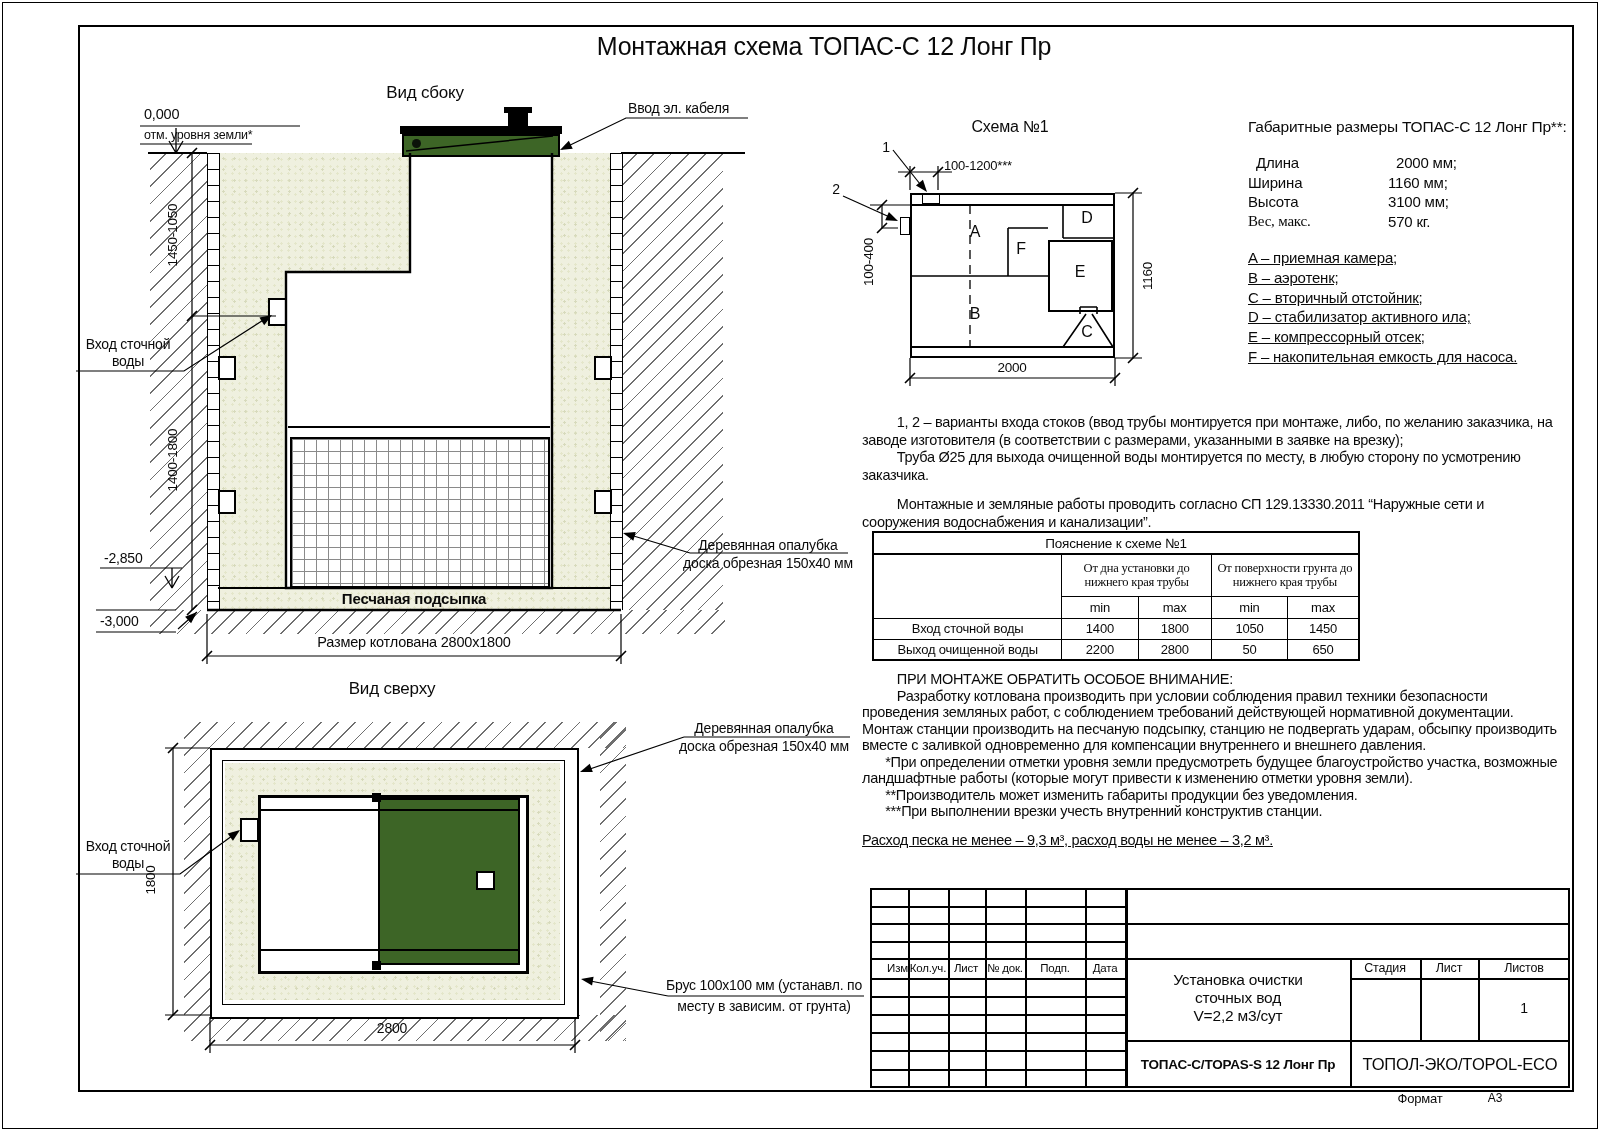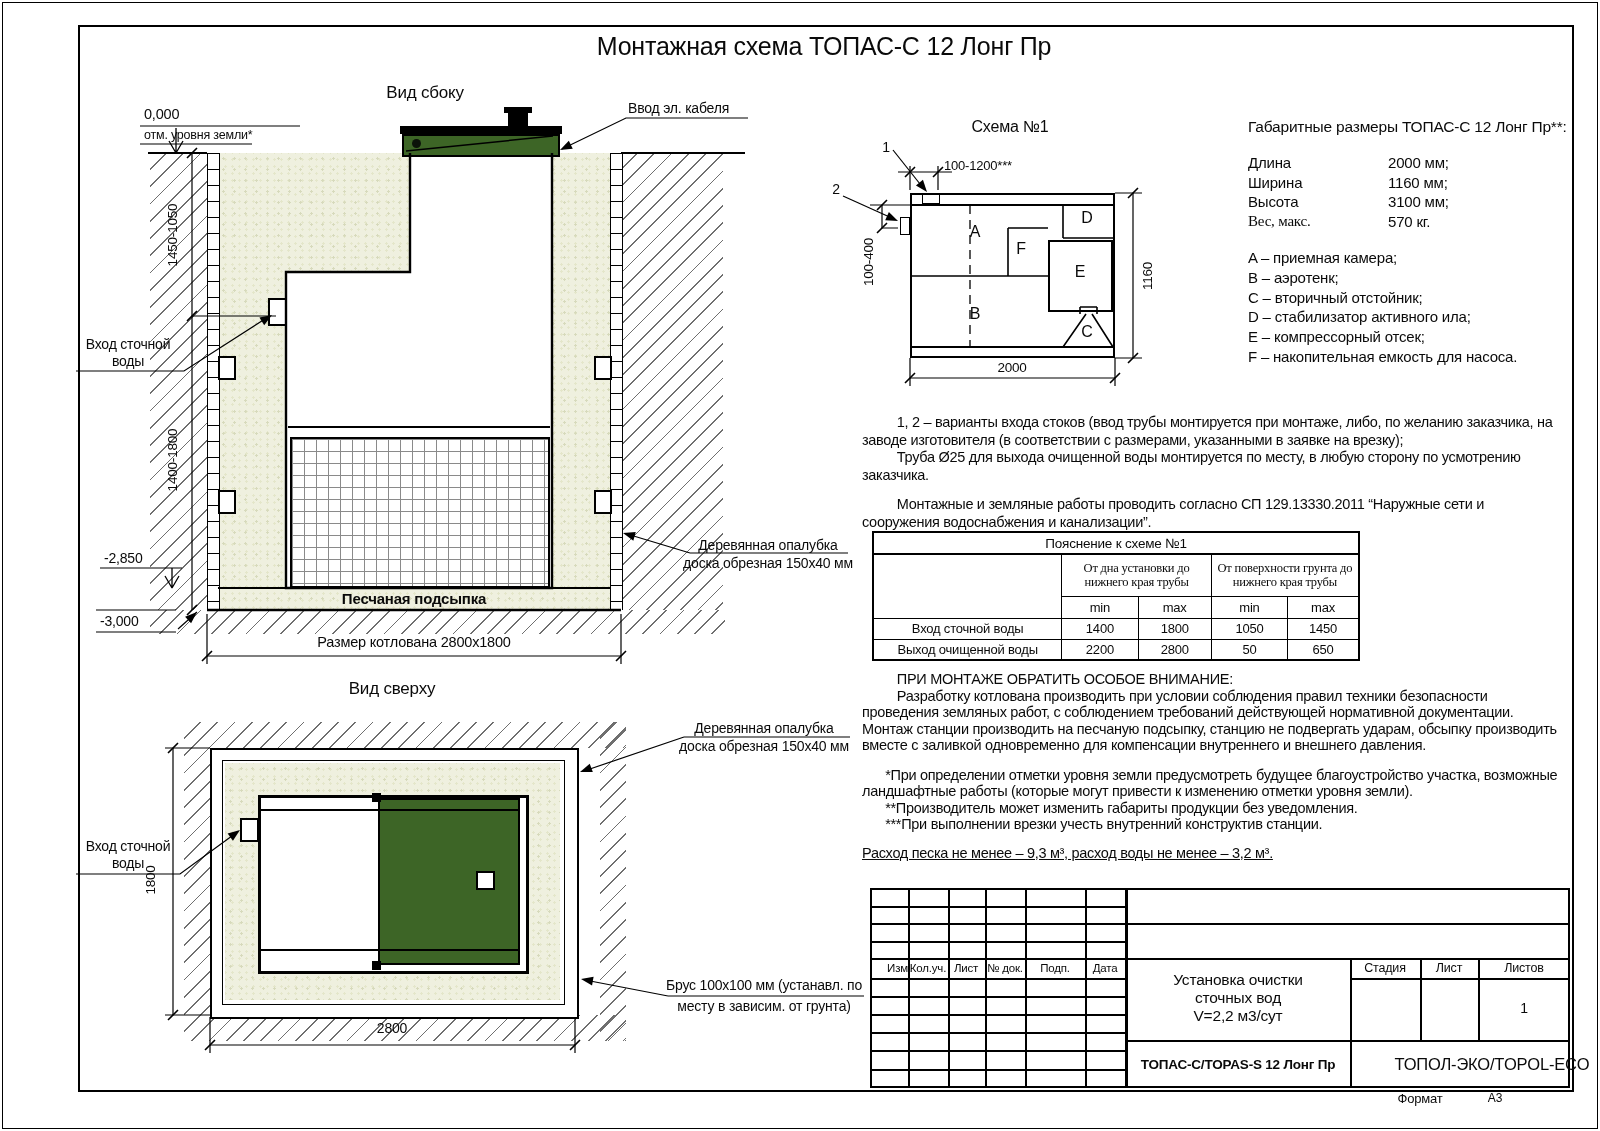--- a/index.html
+++ b/index.html
@@ -119,37 +119,37 @@
   <div class="clbl z50" style="left:886px;top:147px;font-size:14px;">1</div>
   <div class="clbl z50" style="left:836px;top:189px;font-size:14px;">2</div>
   <div class="lbl z50" style="left:944px;top:158px;font-size:13px;">100-1200***</div>
   <div class="rotlbl z50" style="left:868px;top:262px;">100-400</div>
   <div class="rotlbl z50" style="left:1147px;top:276px;">1160</div>
   <div class="clbl z50" style="left:1012px;top:367px;font-size:13.5px;">2000</div>
 
   <div class="lbl z50" style="left:1248px;top:118px;font-size:15.5px;">Габаритные размеры ТОПАС-С 12 Лонг Пр**:</div>
   <div class="abs z50" style="left:1248px;top:153px;font-size:15px;line-height:19.5px;">
     <div style="display:flex;">
-        <span style="width:140px;">Длина</span>
+        <span style="width:140px;margin-left:8px;">Длина</span>
         <span>2000 мм;</span>
       </div>
     <div style="display:flex;">
         <span style="width:140px;">Ширина</span>
         <span>1160 мм;</span>
       </div>
     <div style="display:flex;">
         <span style="width:140px;">Высота</span>
         <span>3100 мм;</span>
       </div>
     <div style="display:flex;">
         <span style="width:140px;font-family:Liberation Serif, serif;">Вес, макс.</span>
         <span>570 кг.</span>
       </div>
   </div>
-  <div class="abs z50" style="left:1248px;top:248px;font-size:15px;line-height:19.8px;">
+  <div class="abs z50" style="left:1248px;top:248px;font-size:15px;line-height:19.8px;text-decoration:underline;">
     <div>A – приемная камера;</div>
     <div>B – аэротенк;</div>
     <div>C – вторичный отстойник;</div>
     <div>D – стабилизатор активного ила;</div>
     <div>E – компрессорный отсек;</div>
     <div>F – накопительная емкость для насоса.</div>
   </div>
 
   <div class="textblock" style="left:862px;top:414px;width:700px;">
     <p>1, 2 – варианты входа  стоков (ввод трубы монтируется при монтаже, либо, по желанию заказчика, на заводе изготовителя (в соответствии с размерами, указанными в заявке на врезку);</p>
@@ -193,21 +193,21 @@
       <td>2800</td>
       <td>50</td>
       <td>650</td>
     </tr>
   </tbody>
     </table>
 
   <div class="textblock" style="left:862px;top:671px;width:700px;line-height:16.5px;">
     <p style="text-indent:2.4em;">ПРИ МОНТАЖЕ ОБРАТИТЬ ОСОБОЕ ВНИМАНИЕ:</p>
     <p>Разработку котлована производить при условии соблюдения правил техники безопасности проведения земляных работ, с соблюдением требований действующей нормативной документации. Монтаж станции производить на песчаную подсыпку, станцию не подвергать ударам, обсыпку производить вместе с заливкой одновременно для компенсации внутреннего и внешнего давления.</p>
-    <p style="margin-top:13px;text-indent:1.6em;">*При определении отметки уровня земли предусмотреть будущее благоустройство участка, возможные ландшафтные работы (которые могут привести к изменению отметки уровня земли).</p>
+    <p style="text-indent:1.6em;">*При определении отметки уровня земли предусмотреть будущее благоустройство участка, возможные ландшафтные работы (которые могут привести к изменению отметки уровня земли).</p>
     <p style="text-indent:1.6em;">**Производитель может изменить габариты продукции без уведомления.</p>
     <p style="text-indent:1.6em;">***При выполнении врезки учесть внутренний конструктив станции.</p>
     <p style="margin-top:12px;text-indent:0;text-decoration:underline;">Расход песка не менее – 9,3 м³, расход воды не менее – 3,2 м³.</p>
   </div>
 
   <div class="abs" style="left:870px;top:888px;width:700px;height:200px;border:2.5px solid #000;box-sizing:border-box;background:#fff;z-index:45;"></div>
 
   <div class="vl z50" style="left:908px;top:888px;height:200px;"></div>
   <div class="vl z50" style="left:948px;top:888px;height:200px;"></div>
   <div class="vl z50" style="left:985px;top:888px;height:200px;"></div>
@@ -237,21 +237,21 @@
   <div class="clbl z50 small" style="left:1055px;top:968px;">Подп.</div>
   <div class="clbl z50 small" style="left:1105px;top:968px;">Дата</div>
   <div class="clbl z50" style="left:1238px;top:980px;font-size:15.5px;">Установка очистки</div>
   <div class="clbl z50" style="left:1238px;top:998px;font-size:15.5px;">сточных вод</div>
   <div class="clbl z50" style="left:1238px;top:1016px;font-size:15.5px;">V=2,2 м3/сут</div>
   <div class="clbl z50 small" style="left:1385px;top:968px;font-size:12.5px;">Стадия</div>
   <div class="clbl z50 small" style="left:1449px;top:968px;font-size:12.5px;">Лист</div>
   <div class="clbl z50 small" style="left:1524px;top:968px;font-size:12.5px;">Листов</div>
   <div class="clbl z50" style="left:1524px;top:1008px;font-size:14px;">1</div>
   <div class="clbl z50" style="left:1238px;top:1064px;font-size:13.5px;font-weight:bold;">ТОПАС-С/TOPAS-S 12 Лонг Пр</div>
-  <div class="clbl z50" style="left:1460px;top:1064px;font-size:16.5px;margin-left:32px;">ТОПОЛ-ЭКО/TOPOL-ECO</div>
+  <div class="clbl z50" style="left:1460px;top:1064px;font-size:16.5px;">ТОПОЛ-ЭКО/TOPOL-ECO</div>
   <div class="clbl z50" style="left:1420px;top:1098px;font-size:13px;">Формат</div>
   <div class="clbl z50" style="left:1495px;top:1098px;font-size:12px;">А3</div>
 
   <svg class="overlay" width="1600" height="1131" viewBox="0 0 1600 1131">
     <g stroke="#000" fill="none">
 
       <path d="M148,153 H207 M621,153 H745" stroke-width="2.2"></path>
 
       <path d="M410,153 V272 H286 V588 H552 V153" stroke-width="2.4"></path>
       <path d="M288,427 H550" stroke-width="2"></path>

